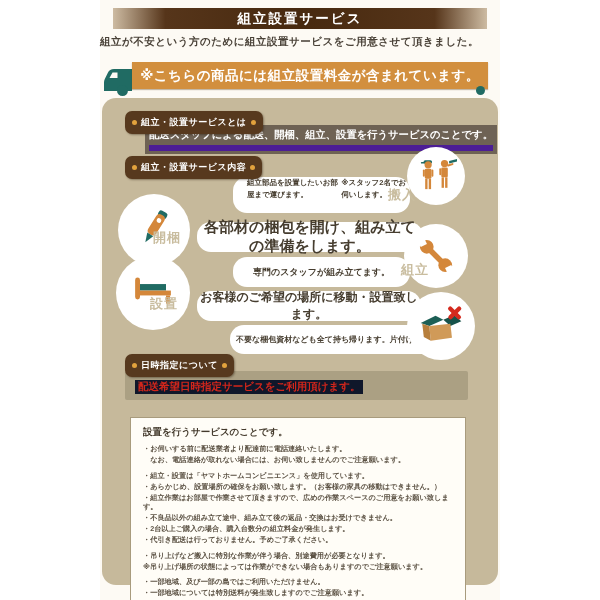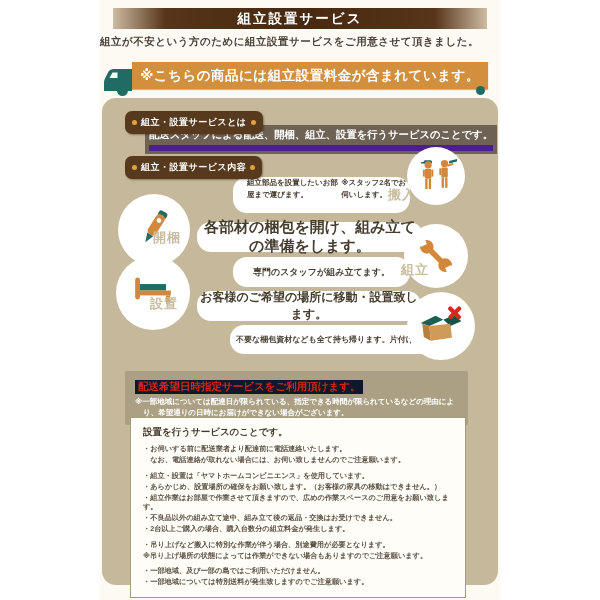--- a/index.html
+++ b/index.html
@@ -198,32 +198,37 @@
     <svg width="50" height="50" viewBox="0 0 64 64">
       <polygon points="6,28 25,19 35,24 17,32" fill="#1c5f55"></polygon>
       <polygon points="35,24 49,18 58,26 44,32" fill="#17524a"></polygon>
       <polygon points="17,32 44,29 46,47 19,51" fill="#d09a58"></polygon>
       <polygon points="8,29 17,32 19,51 10,46" fill="#b77f3c"></polygon>
       <rect x="39" y="12.5" width="21" height="5.5" rx="2.5" fill="#d42a1e" transform="rotate(45 49.5 15)"></rect>
       <rect x="39" y="12.5" width="21" height="5.5" rx="2.5" fill="#d42a1e" transform="rotate(-45 49.5 15)"></rect>
     </svg>
   </div>
 
+  <div class="abs tag tag3">
+    <span class="dot"></span>
+    <span class="tag-text">日時指定について</span>
+    <span class="dot"></span>
+  </div>
   <div class="abs notebox">
     <span class="highlight">配送希望日時指定サービスをご利用頂けます。</span>
-    <div class="note-text">※一部地域については配達日が限られている、指定できる時間が限られているなどの理由により、希望通りの日時にお届けができない場合がございます。</div>
   </div>
 
   <div class="abs termsbox">
     <div class="terms-title">設置を行うサービスのことです。</div>
     <div class="term">・お伺いする前に配送業者より配達前に電話連絡いたします。</div>
     <div class="term">　なお、電話連絡が取れない場合には、お伺い致しませんのでご注意願います。</div>
     <div class="term gap">・組立・設置は「ヤマトホームコンビニエンス」を使用しています。</div>
     <div class="term">・あらかじめ、設置場所の確保をお願い致します。（お客様の家具の移動はできません。）</div>
     <div class="term">・組立作業はお部屋で作業させて頂きますので、広めの作業スペースのご用意をお願い致します。</div>
     <div class="term">・不良品以外の組み立て途中、組み立て後の返品・交換はお受けできません。</div>
     <div class="term">・2台以上ご購入の場合、購入台数分の組立料金が発生します。</div>
+    <div class="term">・代引き配送は行っておりません。予めご了承ください。</div>
     <div class="term gap">・吊り上げなど搬入に特別な作業が伴う場合、別途費用が必要となります。</div>
     <div class="term">※吊り上げ場所の状態によっては作業ができない場合もありますのでご注意願います。</div>
     <div class="term gap">・一部地域、及び一部の島ではご利用いただけません。</div>
     <div class="term">・一部地域については特別送料が発生致しますのでご注意願います。</div>
   </div>
 </div>
 
 </body></html>

